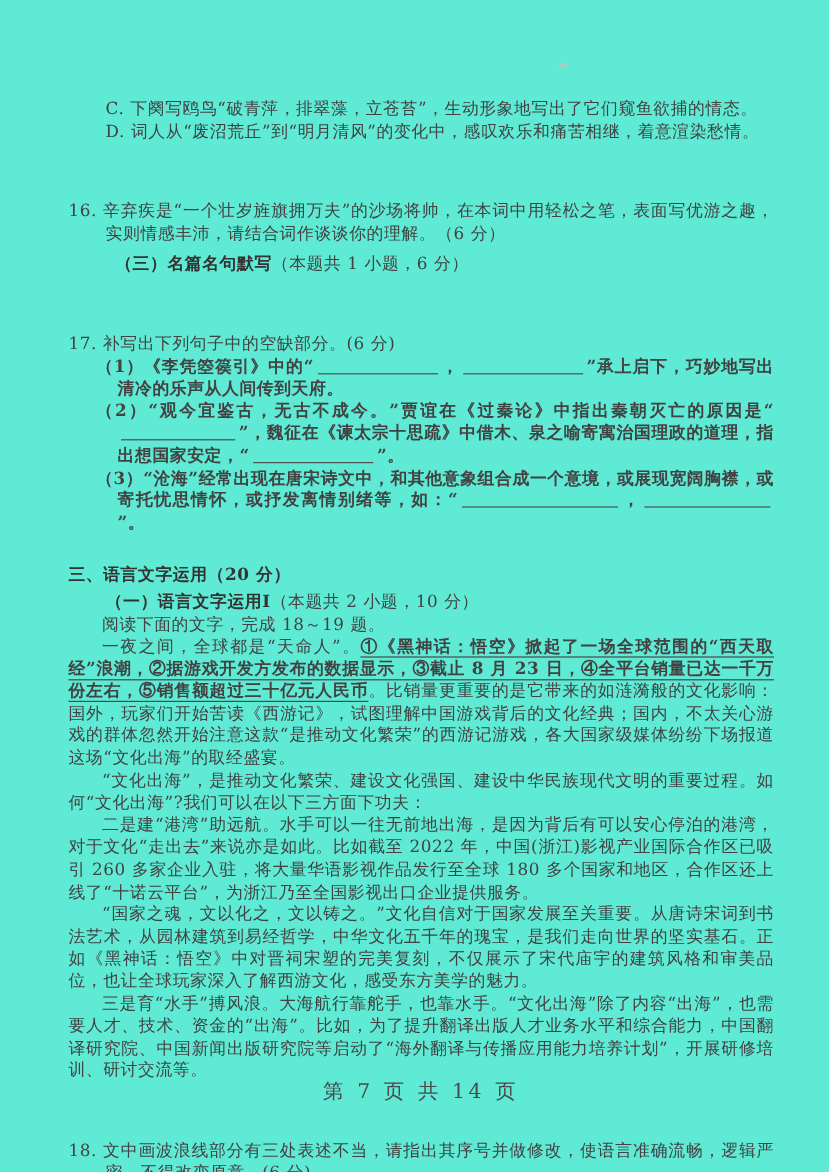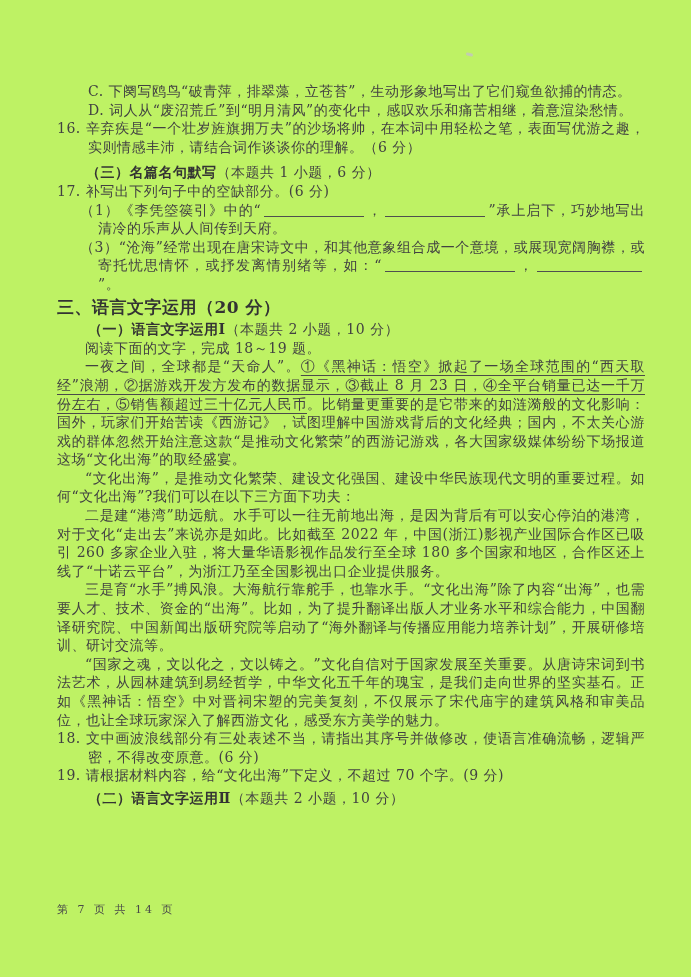--- a/index.html
+++ b/index.html
@@ -7,58 +7,59 @@
     width:691px;height:977px;
     background:#ffffff;
     font-family:"DejaVu Serif","Liberation Serif",serif;
     color:#424242;
     position:relative;
     overflow:hidden;
   }
   .page{
     position:absolute;left:0;top:0;
     width:691px;height:977px;
-    background:#bef264;
+    background:#5eead4;
     padding:82px 46px 0 57px;
     box-sizing:border-box;
     font-size:14px;
     line-height:18.6px;
     letter-spacing:0.5px;
     text-align:justify;
   }
   .opt{padding-left:31px;}
-  .hang{padding-left:31px;text-indent:-31px;}
-  .sub{margin-left:23px;padding-left:18px;text-indent:-18px;}
-  .h-sec{margin-left:29px;margin-top:7px;}
+  .hang{padding-left:31px;text-indent:-31px;margin-top:48px;}
+  .sub{margin-left:23px;padding-left:18px;text-indent:-18px;font-weight:bold;}
+  .h-sec{margin-left:39px;margin-top:7px;}
   .h-sec .t,.h-part,.h-sub2 .t{font-weight:700;color:#333;}
-  .h-part{margin-top:4px;font-size:17px;}
+  .h-part{margin-top:25px;font-size:14px;}
   .h-sub2{margin-left:31px;margin-top:4px;}
   .para{text-indent:2em;}
   .ul{
     text-decoration:underline;
     text-decoration-thickness:1px;
     text-underline-offset:3.5px;
     text-decoration-color:#4a4a4a;
+    font-weight:bold;
   }
   .blank{
     display:inline-block;
     border-bottom:1px solid #4f4f4f;
     height:13px;
     margin:0 3px -2px 3px;
     vertical-align:baseline;
   }
   .w100{width:100px;}
   .w95{width:95px;}
   .w130{width:130px;}
   .w105{width:105px;}
   .footer{
     position:absolute;
     left:57px;top:901px;width:588px;
-    text-align:left;
-    font-size:11px;
+    text-align:center;
+    font-size:17px;
     letter-spacing:3px;
     color:#4a4a4a;
   }
   .artifact{
     position:absolute;left:466px;top:53px;
     width:7px;height:3px;background:#c3c3c3;
     border-radius:2px;opacity:.8;transform:rotate(12deg);
   }
 </style>
 </head>
@@ -74,41 +75,44 @@
   <div class="h-sec">
     <span class="t">（三）名篇名句默写</span><span>（本题共 1 小题，6 分）</span>
   </div>
 
   <div class="hang">17. 补写出下列句子中的空缺部分。(6 分)</div>
 
   <div class="sub">
     <span>（1）《李凭箜篌引》中的“</span><span class="blank w100"></span><span>，</span><span class="blank w100"></span><span>”承上启下，巧妙地写出清冷的乐声从人间传到天府。</span>
   </div>
 
+  <div class="sub">
+    <span>（2）“观今宜鉴古，无古不成今。”贾谊在《过秦论》中指出秦朝灭亡的原因是“</span><span class="blank w95"></span><span>”，魏征在《谏太宗十思疏》中借木、泉之喻寄寓治国理政的道理，指出想国家安定，“</span><span class="blank w100"></span><span>”。</span>
+  </div>
 
   <div class="sub">
     <span>（3）“沧海”经常出现在唐宋诗文中，和其他意象组合成一个意境，或展现宽阔胸襟，或寄托忧思情怀，或抒发离情别绪等，如：“</span><span class="blank w130"></span><span>，</span><span class="blank w105"></span><span>”。</span>
   </div>
 
   <div class="h-part">三、语言文字运用（20 分）</div>
 
   <div class="h-sub2">
     <span class="t">（一）语言文字运用Ⅰ</span><span>（本题共 2 小题，10 分）</span>
   </div>
 
   <div class="para">阅读下面的文字，完成 18～19 题。</div>
 
   <div class="para">
     <span>一夜之间，全球都是“天命人”。</span><span class="ul">①《黑神话：悟空》掀起了一场全球范围的“西天取经”浪潮，②据游戏开发方发布的数据显示，③截止 8 月 23 日，④全平台销量已达一千万份左右，⑤销售额超过三十亿元人民币</span><span>。比销量更重要的是它带来的如涟漪般的文化影响：国外，玩家们开始苦读《西游记》，试图理解中国游戏背后的文化经典；国内，不太关心游戏的群体忽然开始注意这款“是推动文化繁荣”的西游记游戏，各大国家级媒体纷纷下场报道这场“文化出海”的取经盛宴。</span>
   </div>
 
   <div class="para">“文化出海”，是推动文化繁荣、建设文化强国、建设中华民族现代文明的重要过程。如何“文化出海”?我们可以在以下三方面下功夫：</div>
   <div class="para">二是建“港湾”助远航。水手可以一往无前地出海，是因为背后有可以安心停泊的港湾，对于文化“走出去”来说亦是如此。比如截至 2022 年，中国(浙江)影视产业国际合作区已吸引 260 多家企业入驻，将大量华语影视作品发行至全球 180 多个国家和地区，合作区还上线了“十诺云平台”，为浙江乃至全国影视出口企业提供服务。</div>
+  <div class="para">“国家之魂，文以化之，文以铸之。”文化自信对于国家发展至关重要。从唐诗宋词到书法艺术，从园林建筑到易经哲学，中华文化五千年的瑰宝，是我们走向世界的坚实基石。正如《黑神话：悟空》中对晋祠宋塑的完美复刻，不仅展示了宋代庙宇的建筑风格和审美品位，也让全球玩家深入了解西游文化，感受东方美学的魅力。</div>
   <div class="para">三是育“水手”搏风浪。大海航行靠舵手，也靠水手。“文化出海”除了内容“出海”，也需要人才、技术、资金的“出海”。比如，为了提升翻译出版人才业务水平和综合能力，中国翻译研究院、中国新闻出版研究院等启动了“海外翻译与传播应用能力培养计划”，开展研修培训、研讨交流等。</div>
-  <div class="para">“国家之魂，文以化之，文以铸之。”文化自信对于国家发展至关重要。从唐诗宋词到书法艺术，从园林建筑到易经哲学，中华文化五千年的瑰宝，是我们走向世界的坚实基石。正如《黑神话：悟空》中对晋祠宋塑的完美复刻，不仅展示了宋代庙宇的建筑风格和审美品位，也让全球玩家深入了解西游文化，感受东方美学的魅力。</div>
 
   <div class="hang">18. 文中画波浪线部分有三处表述不当，请指出其序号并做修改，使语言准确流畅，逻辑严密，不得改变原意。(6 分)</div>
   <div class="hang">19. 请根据材料内容，给“文化出海”下定义，不超过 70 个字。(9 分)</div>
 
   <div class="h-sub2">
     <span class="t">（二）语言文字运用Ⅱ</span><span>（本题共 2 小题，10 分）</span>
   </div>
 
   <div class="footer">第 7 页 共 14 页</div>
 

